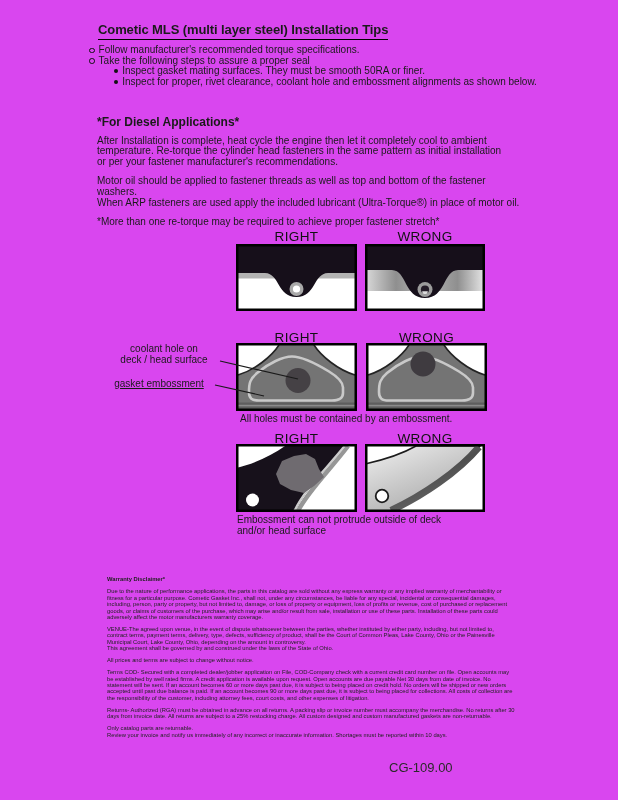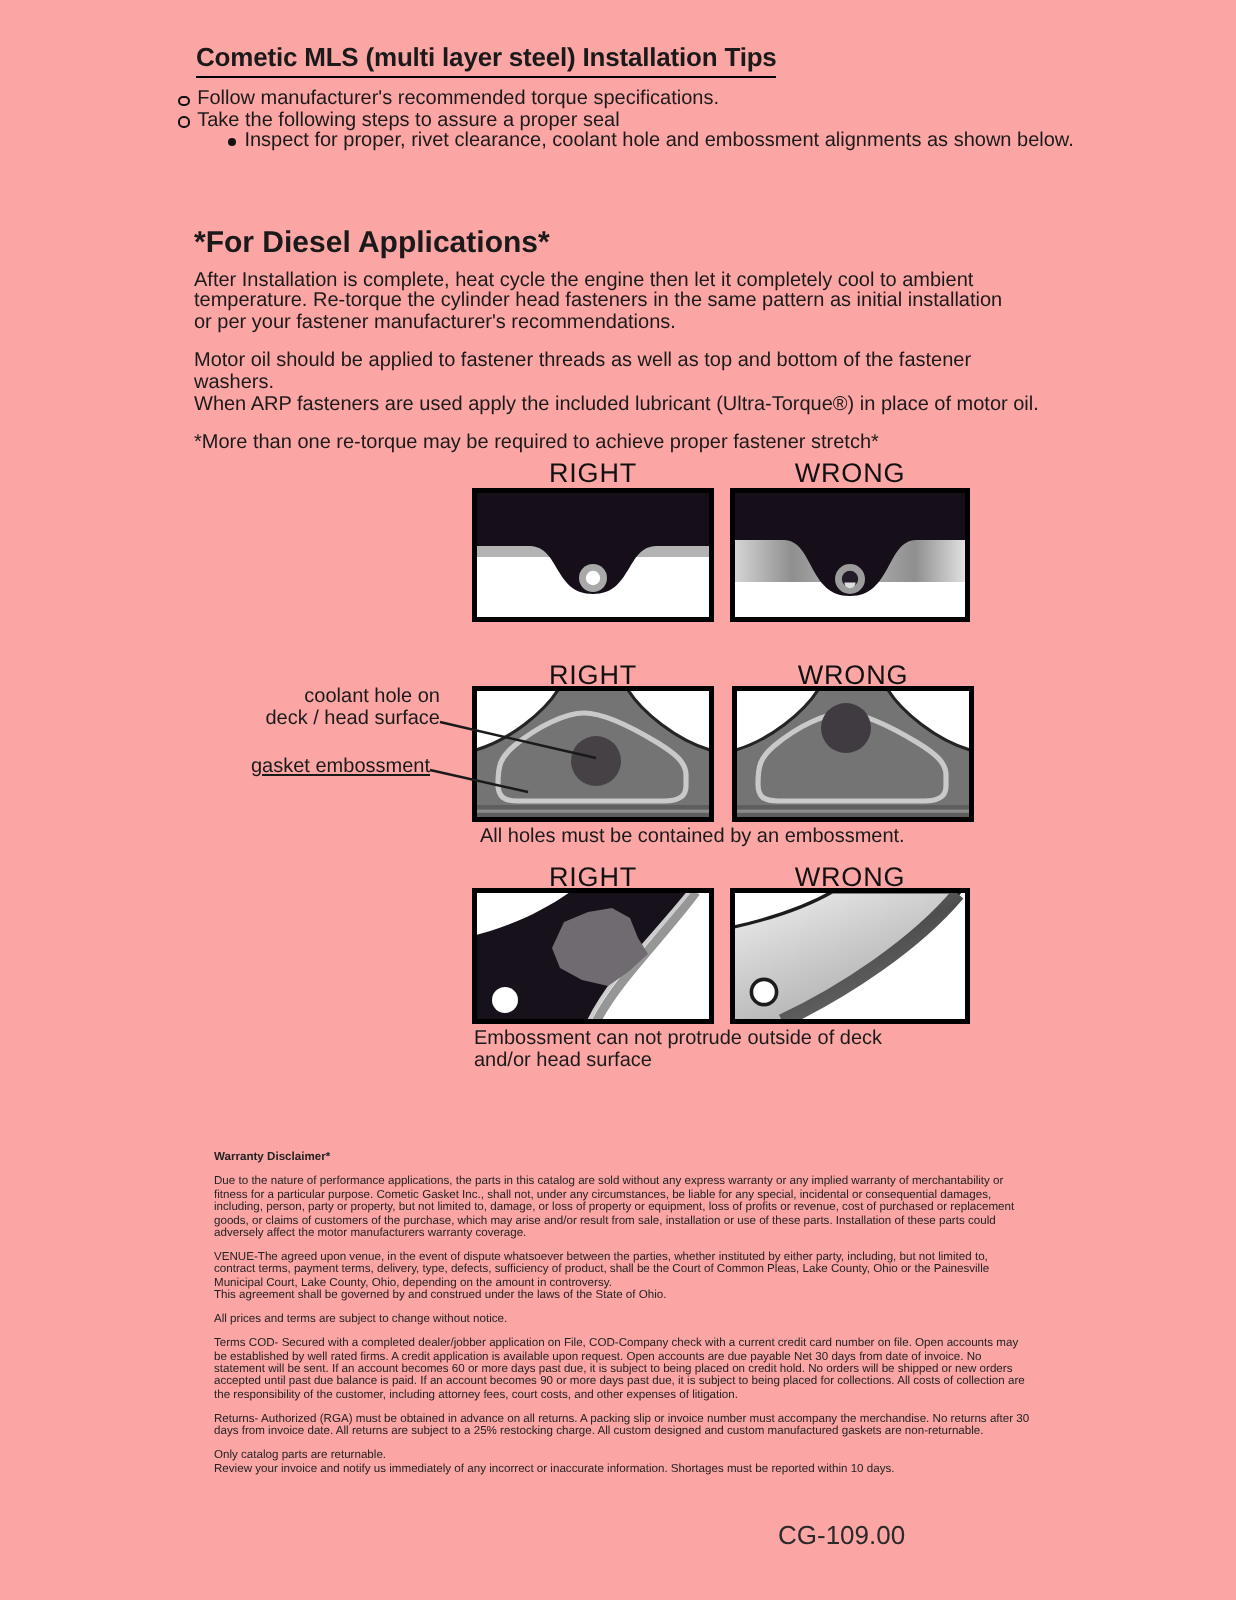--- a/index.html
+++ b/index.html
@@ -1,38 +1,38 @@
 <!DOCTYPE html>
 <html><head>
 <meta charset="utf-8">
 <style>
   html,body{margin:0;padding:0;background:#ffffff;}
-  .page{position:relative;width:618px;height:800px;background:#fca5a5;overflow:hidden;
+  .page{position:relative;width:618px;height:800px;background:#d946ef;overflow:hidden;
         font-family:"Liberation Sans", sans-serif;color:#1a1a1a;}
   .abs{position:absolute;}
   .pre{white-space:pre-line;}
 
   .title{font-size:13px;font-weight:bold;letter-spacing:-0.1px;
          border-bottom:1.6px solid #000;padding-bottom:2px;display:inline-block;}
 
   .body-text{font-size:10px;line-height:10.6px;}
   .bullets .row{display:flex;align-items:flex-start;}
   .oc{width:3.6px;height:3.6px;border:1px solid #111;border-radius:50%;
       display:inline-block;margin:2.8px 4px 0 0;flex:none;}
   .fc{width:4.2px;height:4.2px;background:#111;border-radius:50%;
       display:inline-block;margin:2.8px 4px 0 0;flex:none;}
   .sub{margin-left:25px;}
 
-  .diesel-head{font-size:15px;font-weight:bold;margin:0 0 8px 0;}
+  .diesel-head{font-size:12px;font-weight:bold;margin:0 0 8px 0;}
   .diesel p{margin:0 0 9px 0;}
   .diesel p.last{margin-top:4px;}
 
   .dlabel{font-size:13.5px;letter-spacing:0.4px;text-align:center;color:#111;}
   .caption{font-size:10px;line-height:10.6px;}
-  .sidelabel{font-size:10px;line-height:10.5px;text-align:right;}
+  .sidelabel{font-size:10px;line-height:10.5px;text-align:center;}
 
   .diag-box svg{display:block;}
   .overlay{pointer-events:none;}
 
   .warranty{font-size:5.8px;line-height:6.4px;width:408px;color:#222;}
   .warranty .whead{font-weight:bold;margin:0 0 6px 0;}
   .warranty p{margin:0 0 5.6px 0;}
 
   .footer{font-size:13px;color:#2a2a2a;}
 </style>
@@ -46,20 +46,24 @@
   </div>
 
   <div class="abs bullets body-text" style="left:89px;top:45px;width:470px;">
     <div class="row">
       <span class="oc"></span>
       <span>Follow manufacturer's recommended torque specifications.</span>
     </div>
     <div class="row">
       <span class="oc"></span>
       <span>Take the following steps to assure a proper seal</span>
+    </div>
+    <div class="row sub">
+      <span class="fc"></span>
+      <span>Inspect gasket mating surfaces.  They must be smooth 50RA or finer.</span>
     </div>
     <div class="row sub">
       <span class="fc"></span>
       <span>Inspect for proper, rivet clearance, coolant hole and embossment alignments as shown below.</span>
     </div>
   </div>
 
   <div class="abs diesel body-text" style="left:97px;top:117px;width:424px;">
     <div class="diesel-head">*For Diesel Applications*</div>
     <p class="pre">After Installation is complete, heat cycle the engine then let it completely cool to ambient

